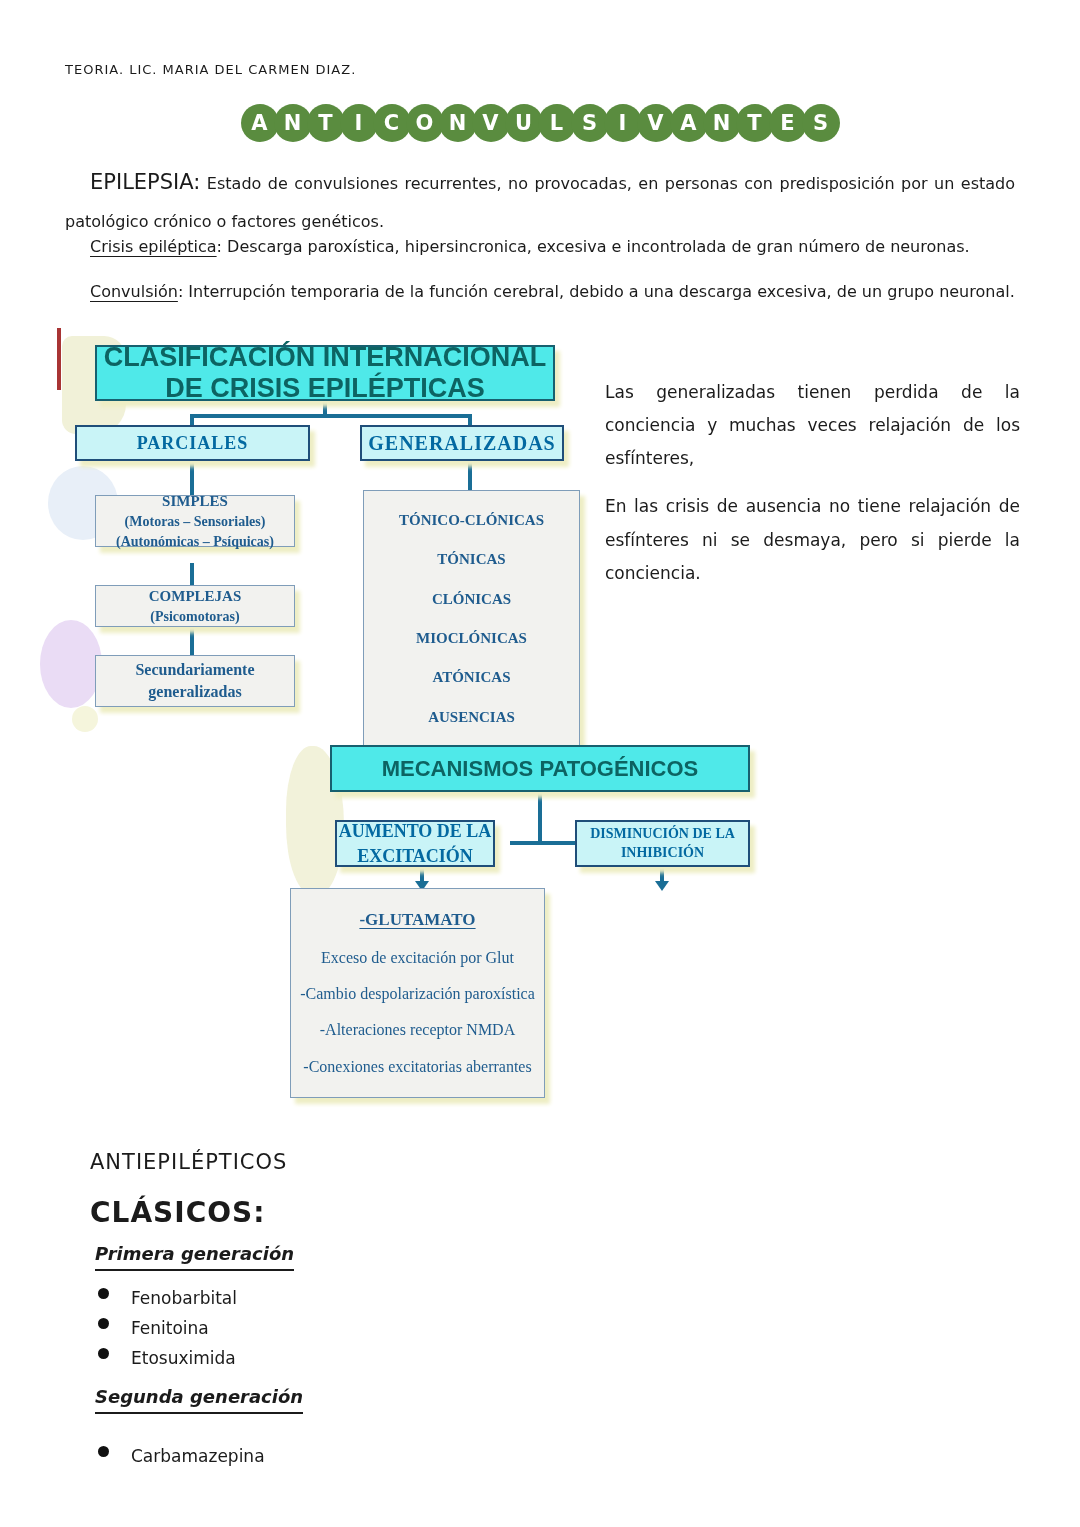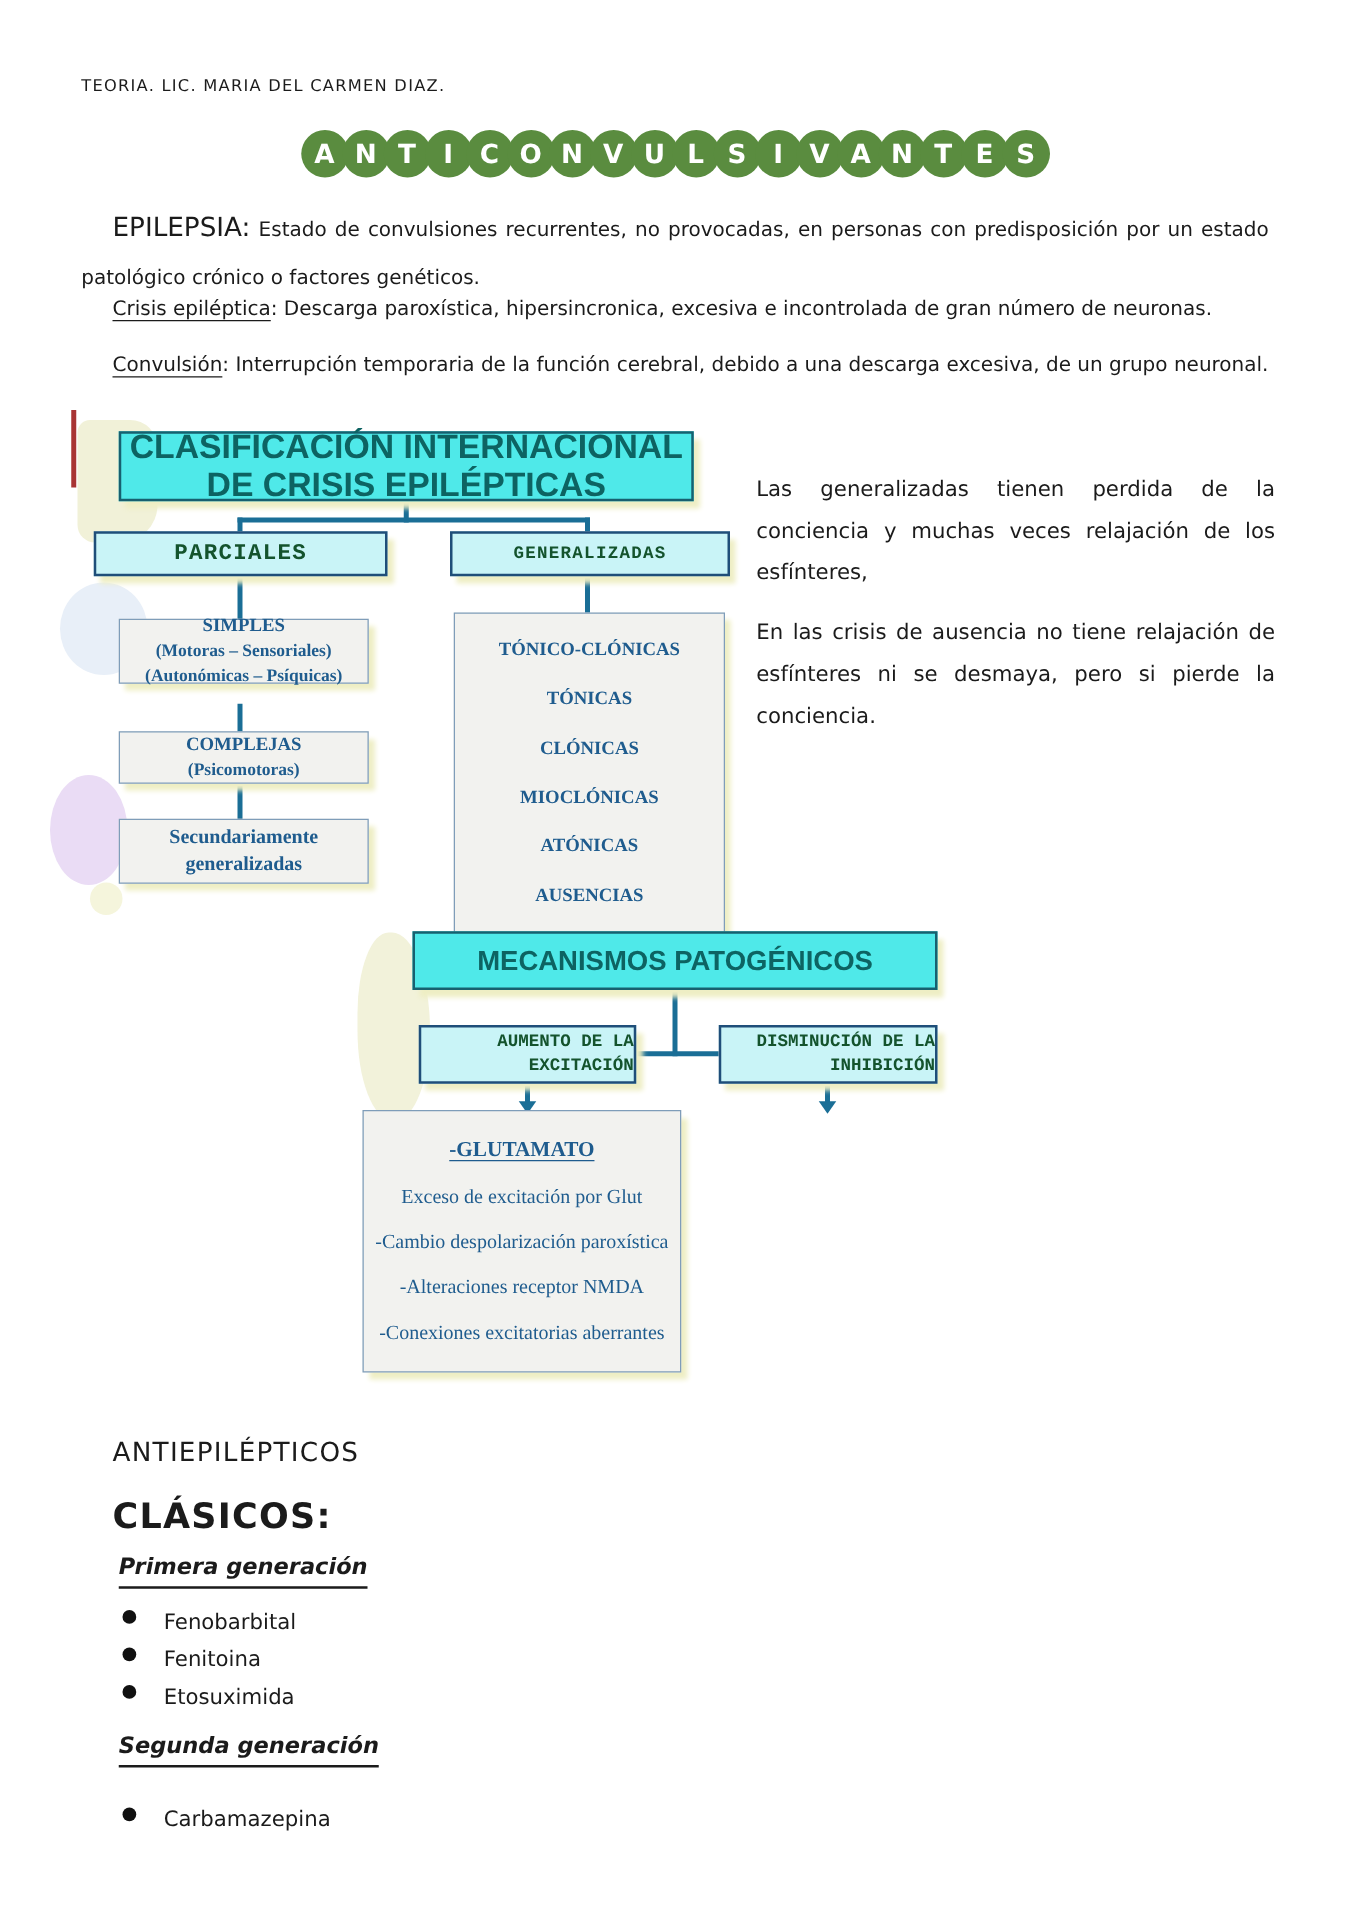--- a/index.html
+++ b/index.html
@@ -36,43 +36,43 @@
   #para-1 { top:160px; }
   #para-2 { top:230px; }
   #para-3 { top:275px; }
 
   
   .chart { position:absolute; z-index:1; }
   .chart svg { position:absolute; left:0; top:0; z-index:0; }
   .cbox { position:absolute; display:flex; flex-direction:column; justify-content:center; align-items:center; text-align:center; z-index:1; }
   .glow { box-shadow:5px 6px 4px #eeeec4; }
   .cyan-big { background:#4fe9e9; border:2px solid #17606f; color:#0d6362; font-family:"Liberation Sans", sans-serif; font-weight:bold; }
-  .cyan-lite { background:#c9f4f7; border:2px solid #1f4e79; color:#14532d; font-family:Liberation Mono, monospace; font-weight:bold;text-align:right; }
+  .cyan-lite { background:#c9f4f7; border:2px solid #1f4e79; color:#0369a1; font-family:Liberation Serif, serif; font-weight:bold; }
   .graybox { background:#f2f2ef; border:1px solid #7f9db9; color:#1f5c8e; font-family:"Liberation Serif", serif; font-weight:bold; }
 
   
   #chart1 { left:60px; top:330px; width:540px; height:395px; }
   #c1-title { left:35px; top:15px; width:460px; height:56px; font-size:27px; line-height:1.15; }
   #c1-parciales { left:15px; top:95px; width:235px; height:36px; font-size:18px; letter-spacing:1px; }
-  #c1-generalizadas { left:300px; top:95px; width:224px; height:36px; font-size:14px; letter-spacing:1px; }
+  #c1-generalizadas { left:300px; top:95px; width:204px; height:36px; font-size:20px; letter-spacing:1px; }
   #c1-simples { left:35px; top:165px; width:200px; height:52px; font-size:14px; line-height:1.4; }
   #c1-simples .node-title { font-size:15px; }
   #c1-complejas { left:35px; top:255px; width:200px; height:42px; font-size:14px; line-height:1.4; }
   #c1-complejas .node-title { font-size:15px; }
   #c1-secund { left:35px; top:325px; width:200px; height:52px; font-size:16px; line-height:1.35; }
   #c1-list { left:303px; top:160px; width:217px; height:258px; font-size:15px; justify-content:space-around; padding:10px 0; }
 
   
   .side-note { position:absolute; left:605px; top:376px; width:415px; font-size:17px; line-height:1.95; text-align:justify; }
   .side-note p + p { margin-top:15px; }
 
   
   #chart2 { left:280px; top:735px; width:520px; height:375px; }
   #c2-title { left:50px; top:10px; width:420px; height:47px; font-size:22px; }
-  #c2-aumento { left:55px; top:85px; width:174px; height:47px; font-size:14px; line-height:1.35; }
+  #c2-aumento { left:55px; top:85px; width:160px; height:47px; font-size:18px; line-height:1.35; }
   #c2-dismin { left:295px; top:85px; width:175px; height:47px; font-size:14px; line-height:1.35; }
   #c2-glut { left:10px; top:153px; width:255px; height:210px; font-size:16px; font-weight:normal; justify-content:space-around; padding:12px 0; }
   #c2-gaba { left:283px; top:153px; width:222px; height:207px; font-size:16px; font-weight:normal; justify-content:space-around; padding:12px 0; }
   .box-head { font-size:17px; font-weight:bold; text-decoration:underline; text-underline-offset:3px; }
   .mech-item { white-space:nowrap; }
 
   
   .h-antiep { position:absolute; left:90px; top:1150px; font-size:21px; letter-spacing:1px; }
   .h-clasicos { position:absolute; left:90px; top:1196px; font-size:28px; font-weight:bold; letter-spacing:1px; }
   .gen-label { position:absolute; left:95px; font-size:18px; font-style:italic; font-weight:bold; border-bottom:2px solid #1b1b1b; padding-bottom:5px; }

